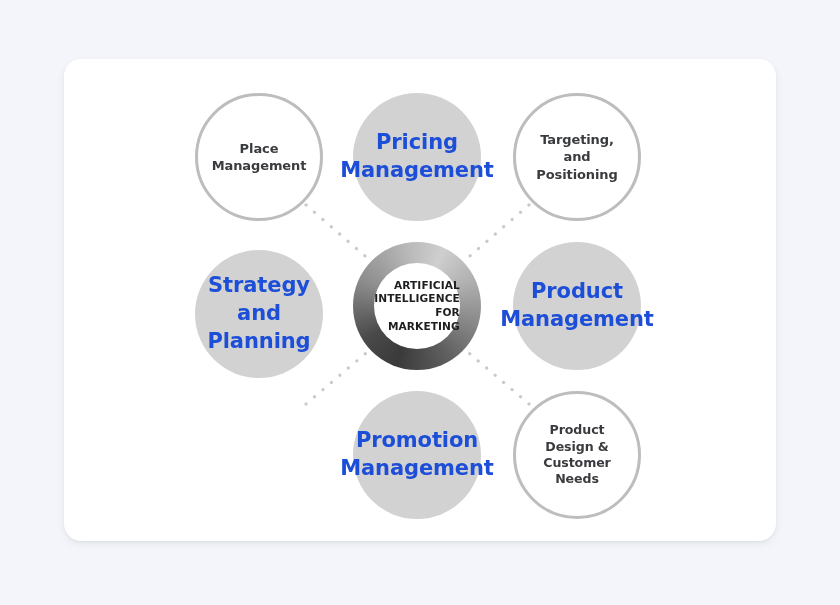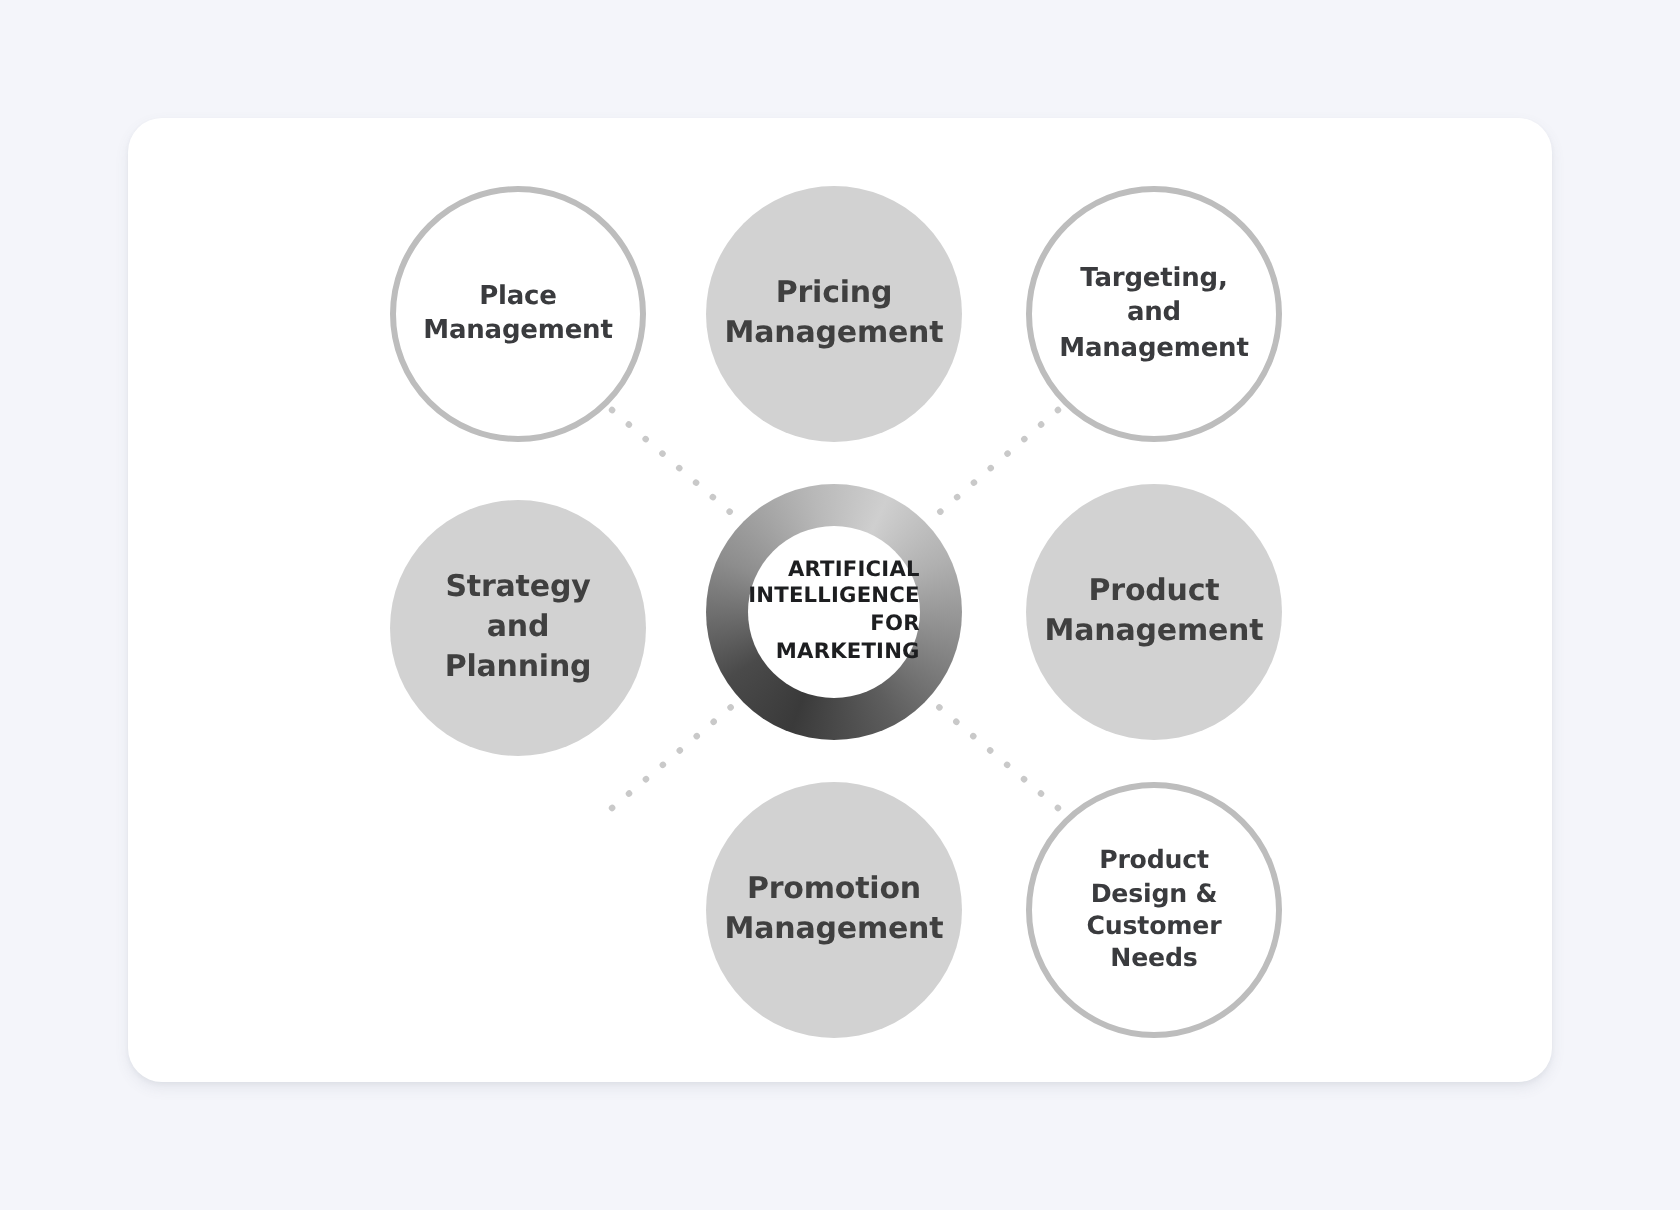--- a/index.html
+++ b/index.html
@@ -62,22 +62,22 @@
     letter-spacing: -0.1px;
     padding: 0 6px;
     white-space: pre-line;
   }
 
   
   .node.filled {
     background: #d2d2d2;
   }
   .node.filled .label {
-    font-size: 15px;
-    color: #404040;
+    font-size: 21px;
+    color: #1d4ed8;
   }
 
   
   .node.outlined {
     background: #ffffff;
     border: 3px solid #bdbdbd;
   }
   .node.outlined .label {
     font-size: 13px;
     color: #3a3b3e;
@@ -151,21 +151,21 @@
   </div>
 
   <div class="node filled" style="left:353px; top:93px;">
     <span class="label">Pricing
 Management</span>
   </div>
 
   <div class="node outlined" style="left:513px; top:93px;">
     <span class="label">Targeting,
 and
-Management</span>
+Positioning</span>
   </div>
 
   <div class="node filled" style="left:195px; top:250px;">
     <span class="label">Strategy
 and
 Planning</span>
   </div>
 
   <div id="center-node">
     <div id="center-inner">

